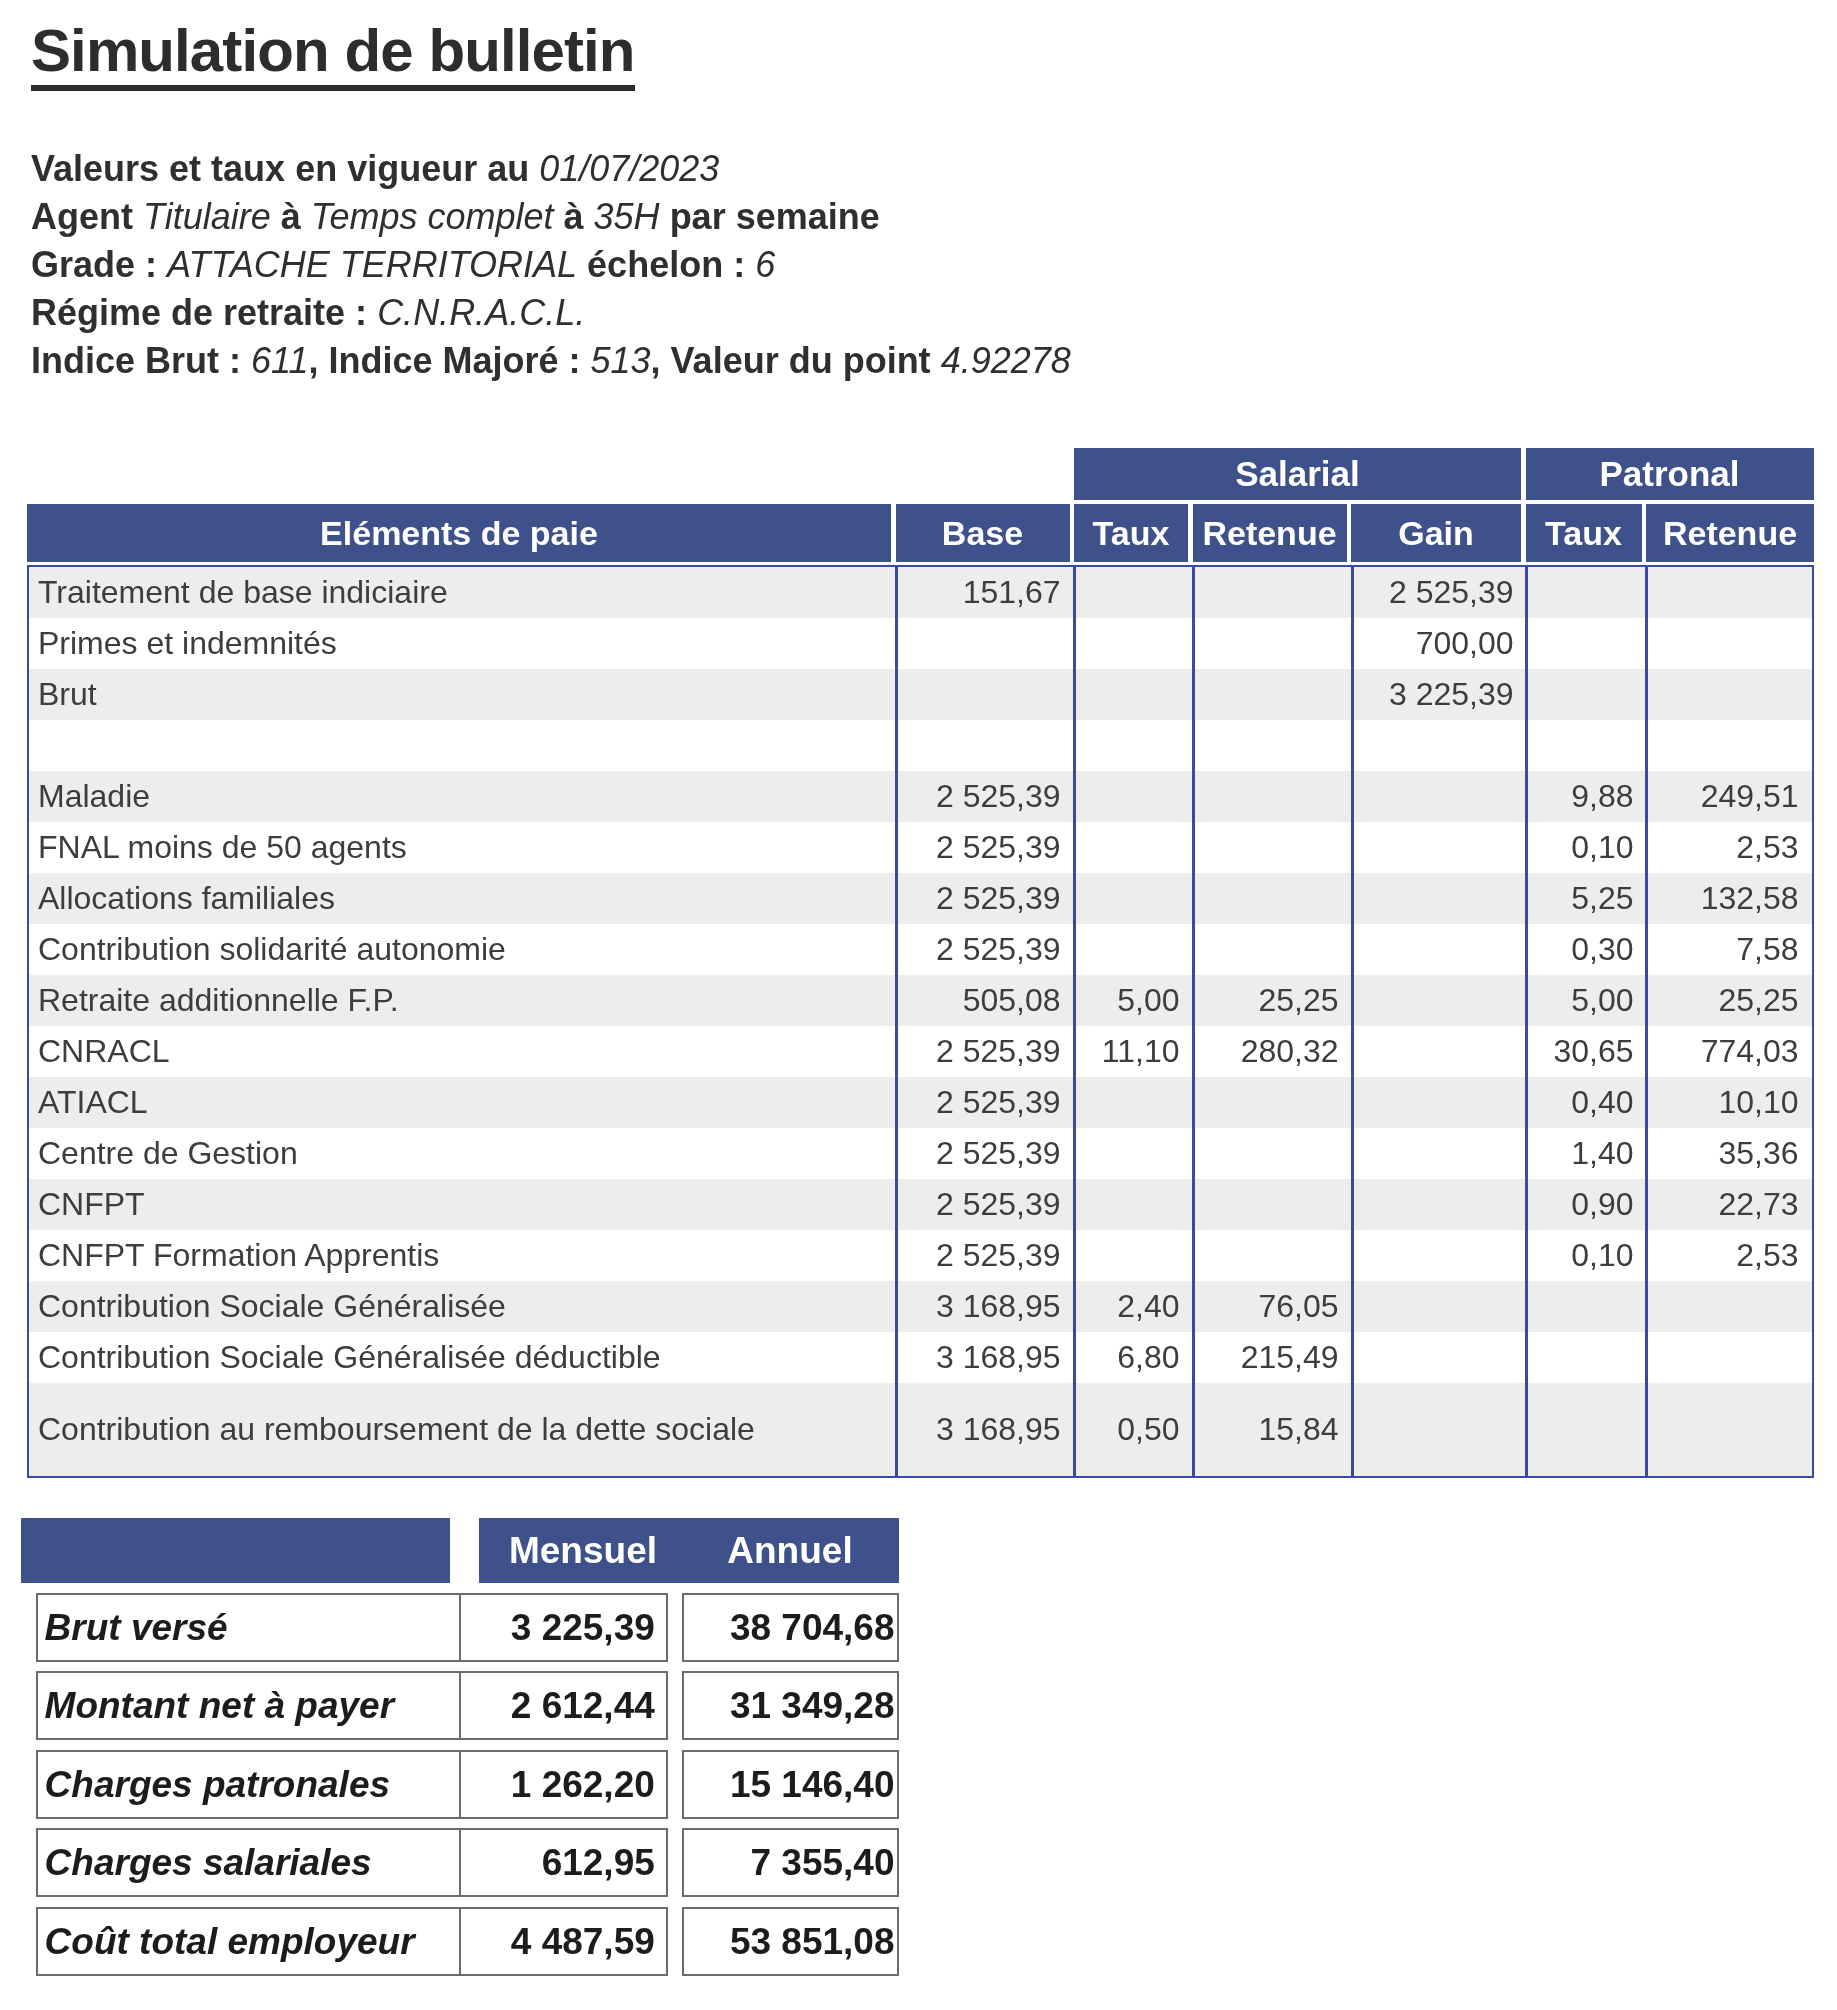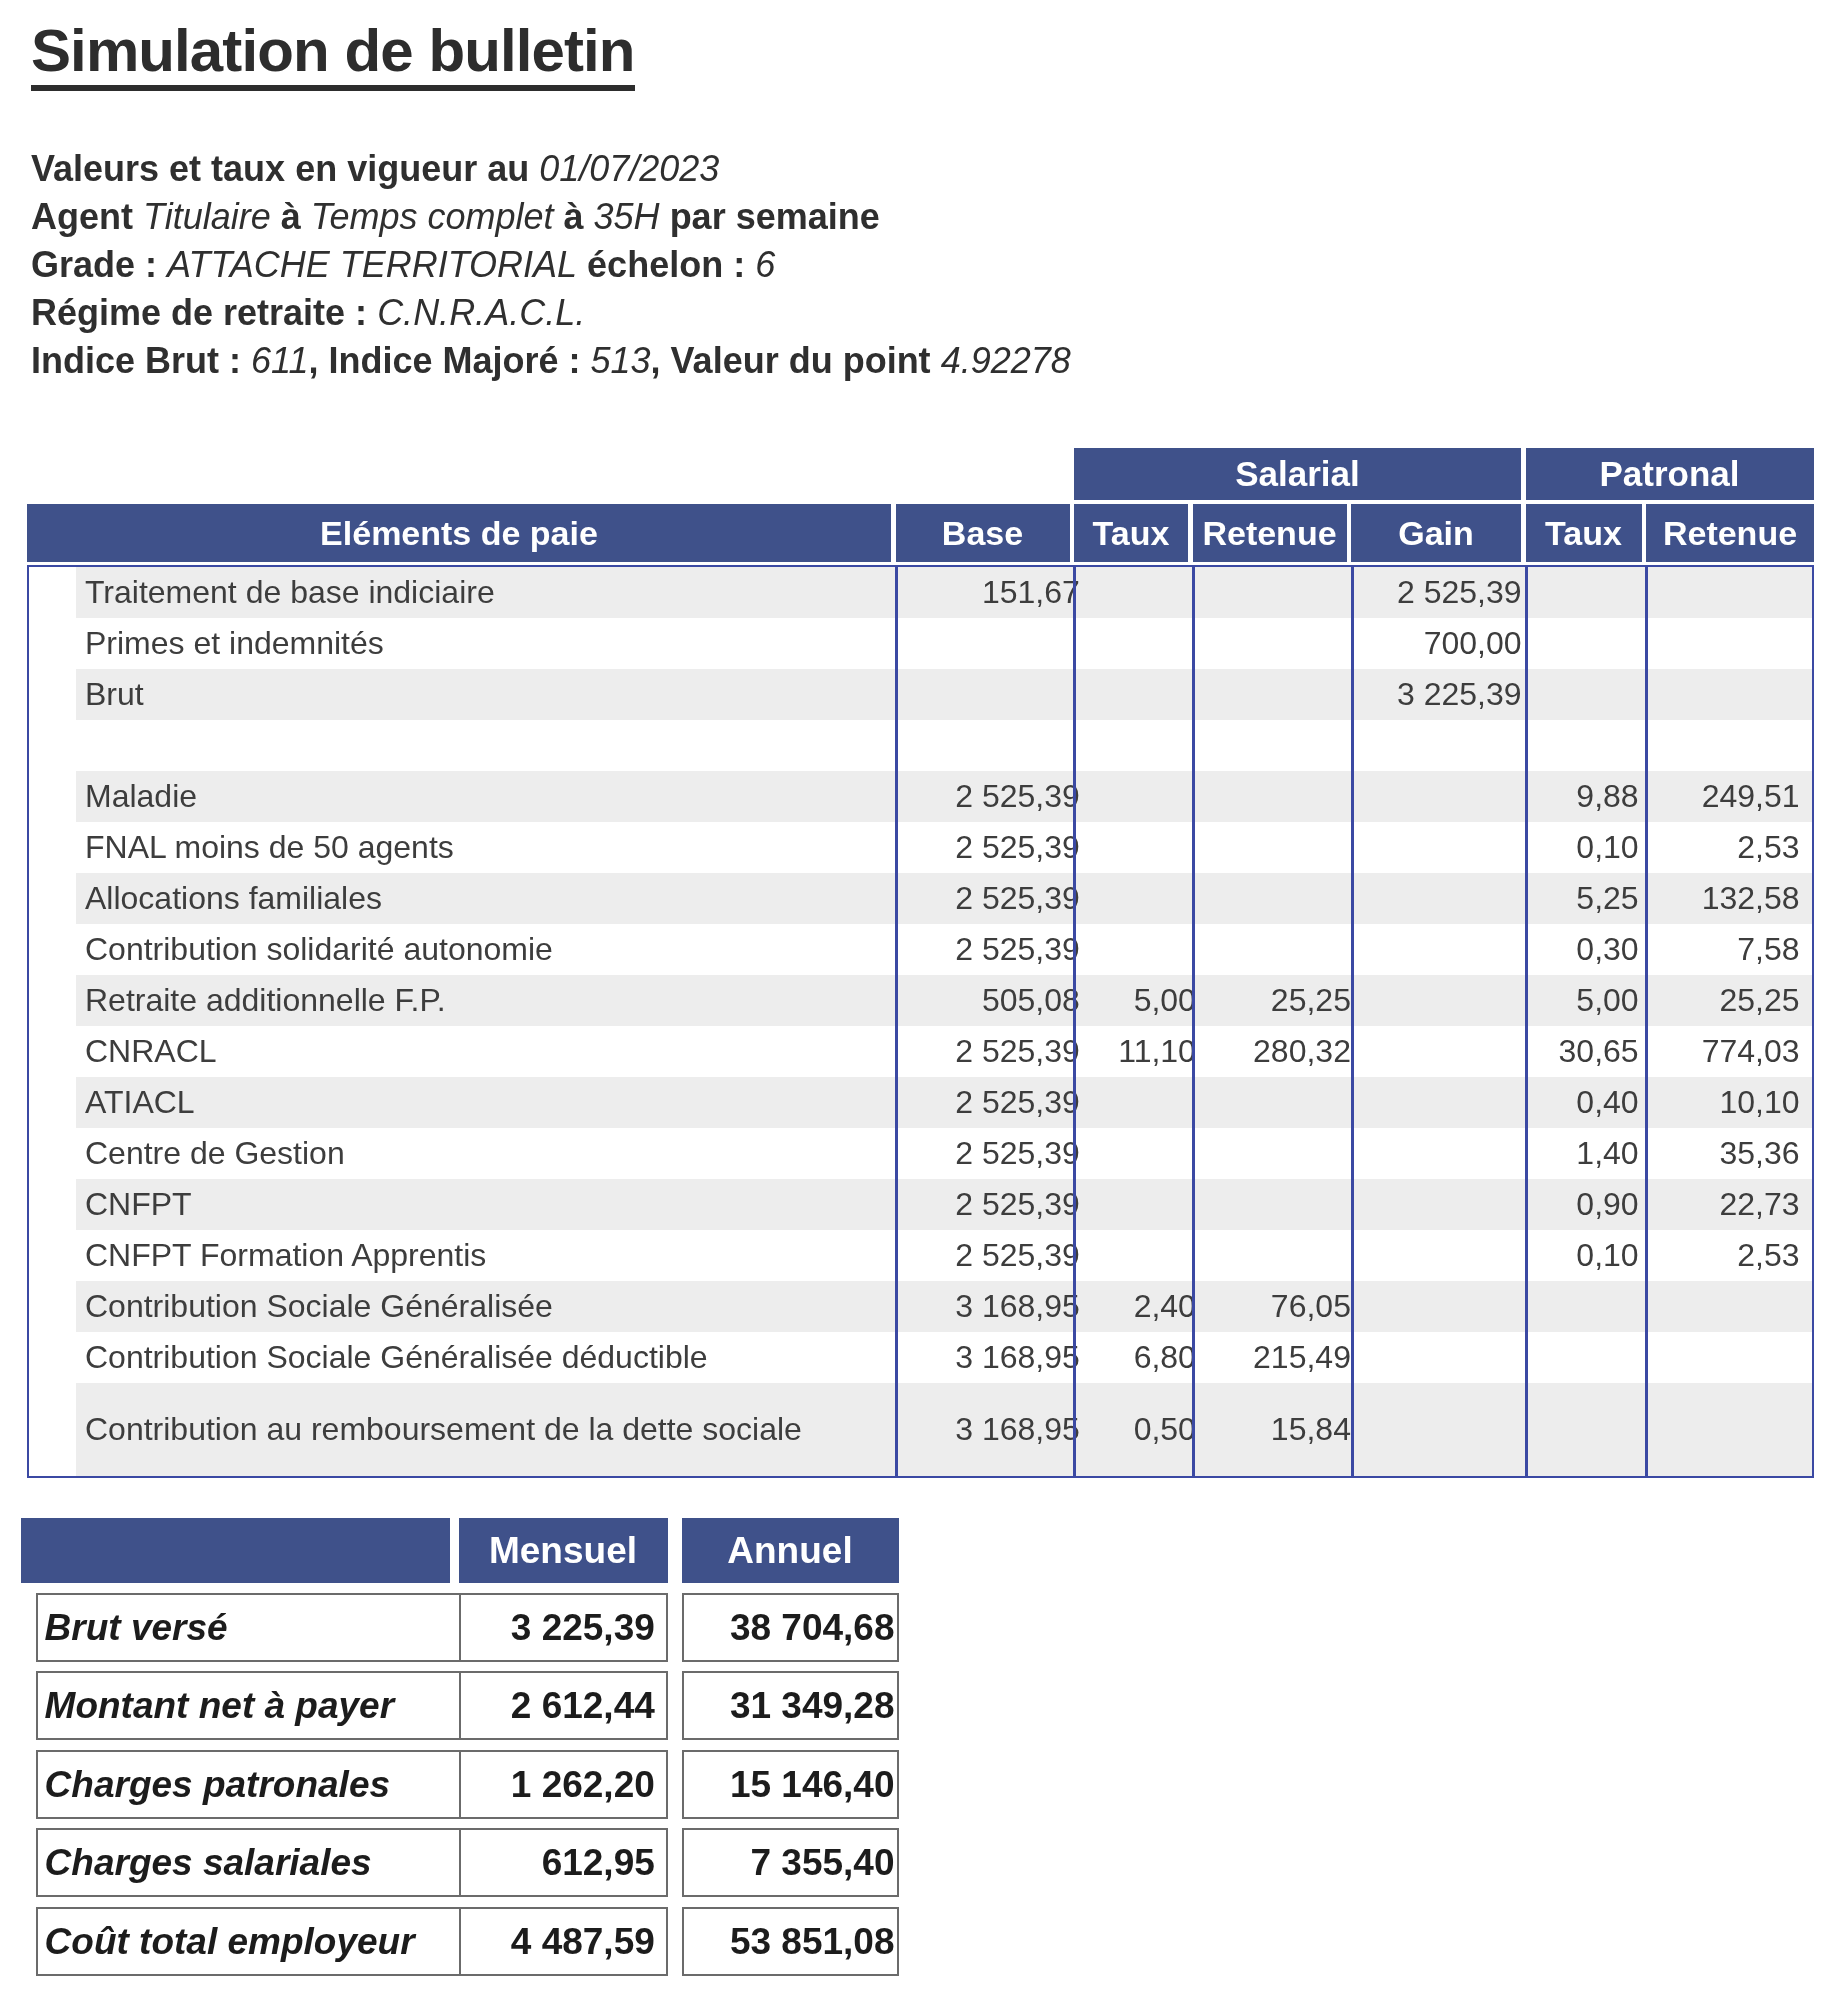--- a/index.html
+++ b/index.html
@@ -41,39 +41,39 @@
   .h0{width:864px;} .h1{width:174px;} .h2{width:114px;} .h3{width:154px;}
   .h4{width:170px;} .h5{width:116px;} .h6{width:168px;}
 
   .pt-body {
     position:absolute; left:0; top:117px; width:1787px;
     border:2.7px solid var(--line); background:#fff;
   }
   .pt-rows { position:relative; }
   .vline { position:absolute; top:0; bottom:0; width:2.7px; background:var(--line); z-index:2; }
   .vl0{left:866px;} .vl1{left:1044px;} .vl2{left:1163px;} .vl3{left:1322px;} .vl4{left:1496px;} .vl5{left:1616px;}
-  .pt-row { display:flex; height:51px; align-items:center; position:relative; z-index:1;margin-left:47px; }
+  .pt-row { display:flex; height:51px; align-items:center; position:relative; z-index:1; }
   .pt-row.alt { background:#ededed; }
   .pt-row.tall { height:93px; }
   .pt-cell { font-size:32px; color:#3d3d3d; white-space:normal; overflow:hidden; }
   .c-label { width:866px; text-align:left; padding-left:9px; line-height:39px; }
   .c-num { text-align:right; padding-right:12.5px; }
   .w-base{width:178px;} .w-tsal{width:119px;} .w-rsal{width:159px;}
   .w-gain{width:175px;} .w-tpat{width:120px;} .w-rpat{width:165px;}
 
   
   .summary { position:absolute; left:20.5px; top:1518px; width:879px; }
   .sm-hdr-row { position:absolute; left:0; top:0; height:65px; width:879px; }
   .sm-hdr {
     position:absolute; top:0; height:65px; background:var(--hdr);
     color:#fff; font-weight:bold; font-size:37px;
     display:flex; align-items:center; justify-content:center;
   }
   .smh-label { left:0; width:429px; }
-  .smh-mensuel { left:438px; width:209px; }
+  .smh-mensuel { left:458px; width:209px; }
   .smh-annuel { left:661px; width:217px; }
   .sm-row { position:absolute; left:0; width:879px; height:69px; }
   .sm-box {
     position:absolute; top:0; height:69px; background:#fff;
     border:2.7px solid #6b6b6b; display:flex; align-items:center;
     font-size:37px; font-weight:bold; color:#1c1c1c;
   }
   .smb-label { left:15px; width:429px; justify-content:flex-start; padding-left:7.1px;font-style:italic; }
   .smb-mensuel { left:438px; width:209px; justify-content:flex-end; padding-right:10.7px; }
   .smb-annuel { left:661px; width:217px; justify-content:flex-end; padding-right:2px; }

